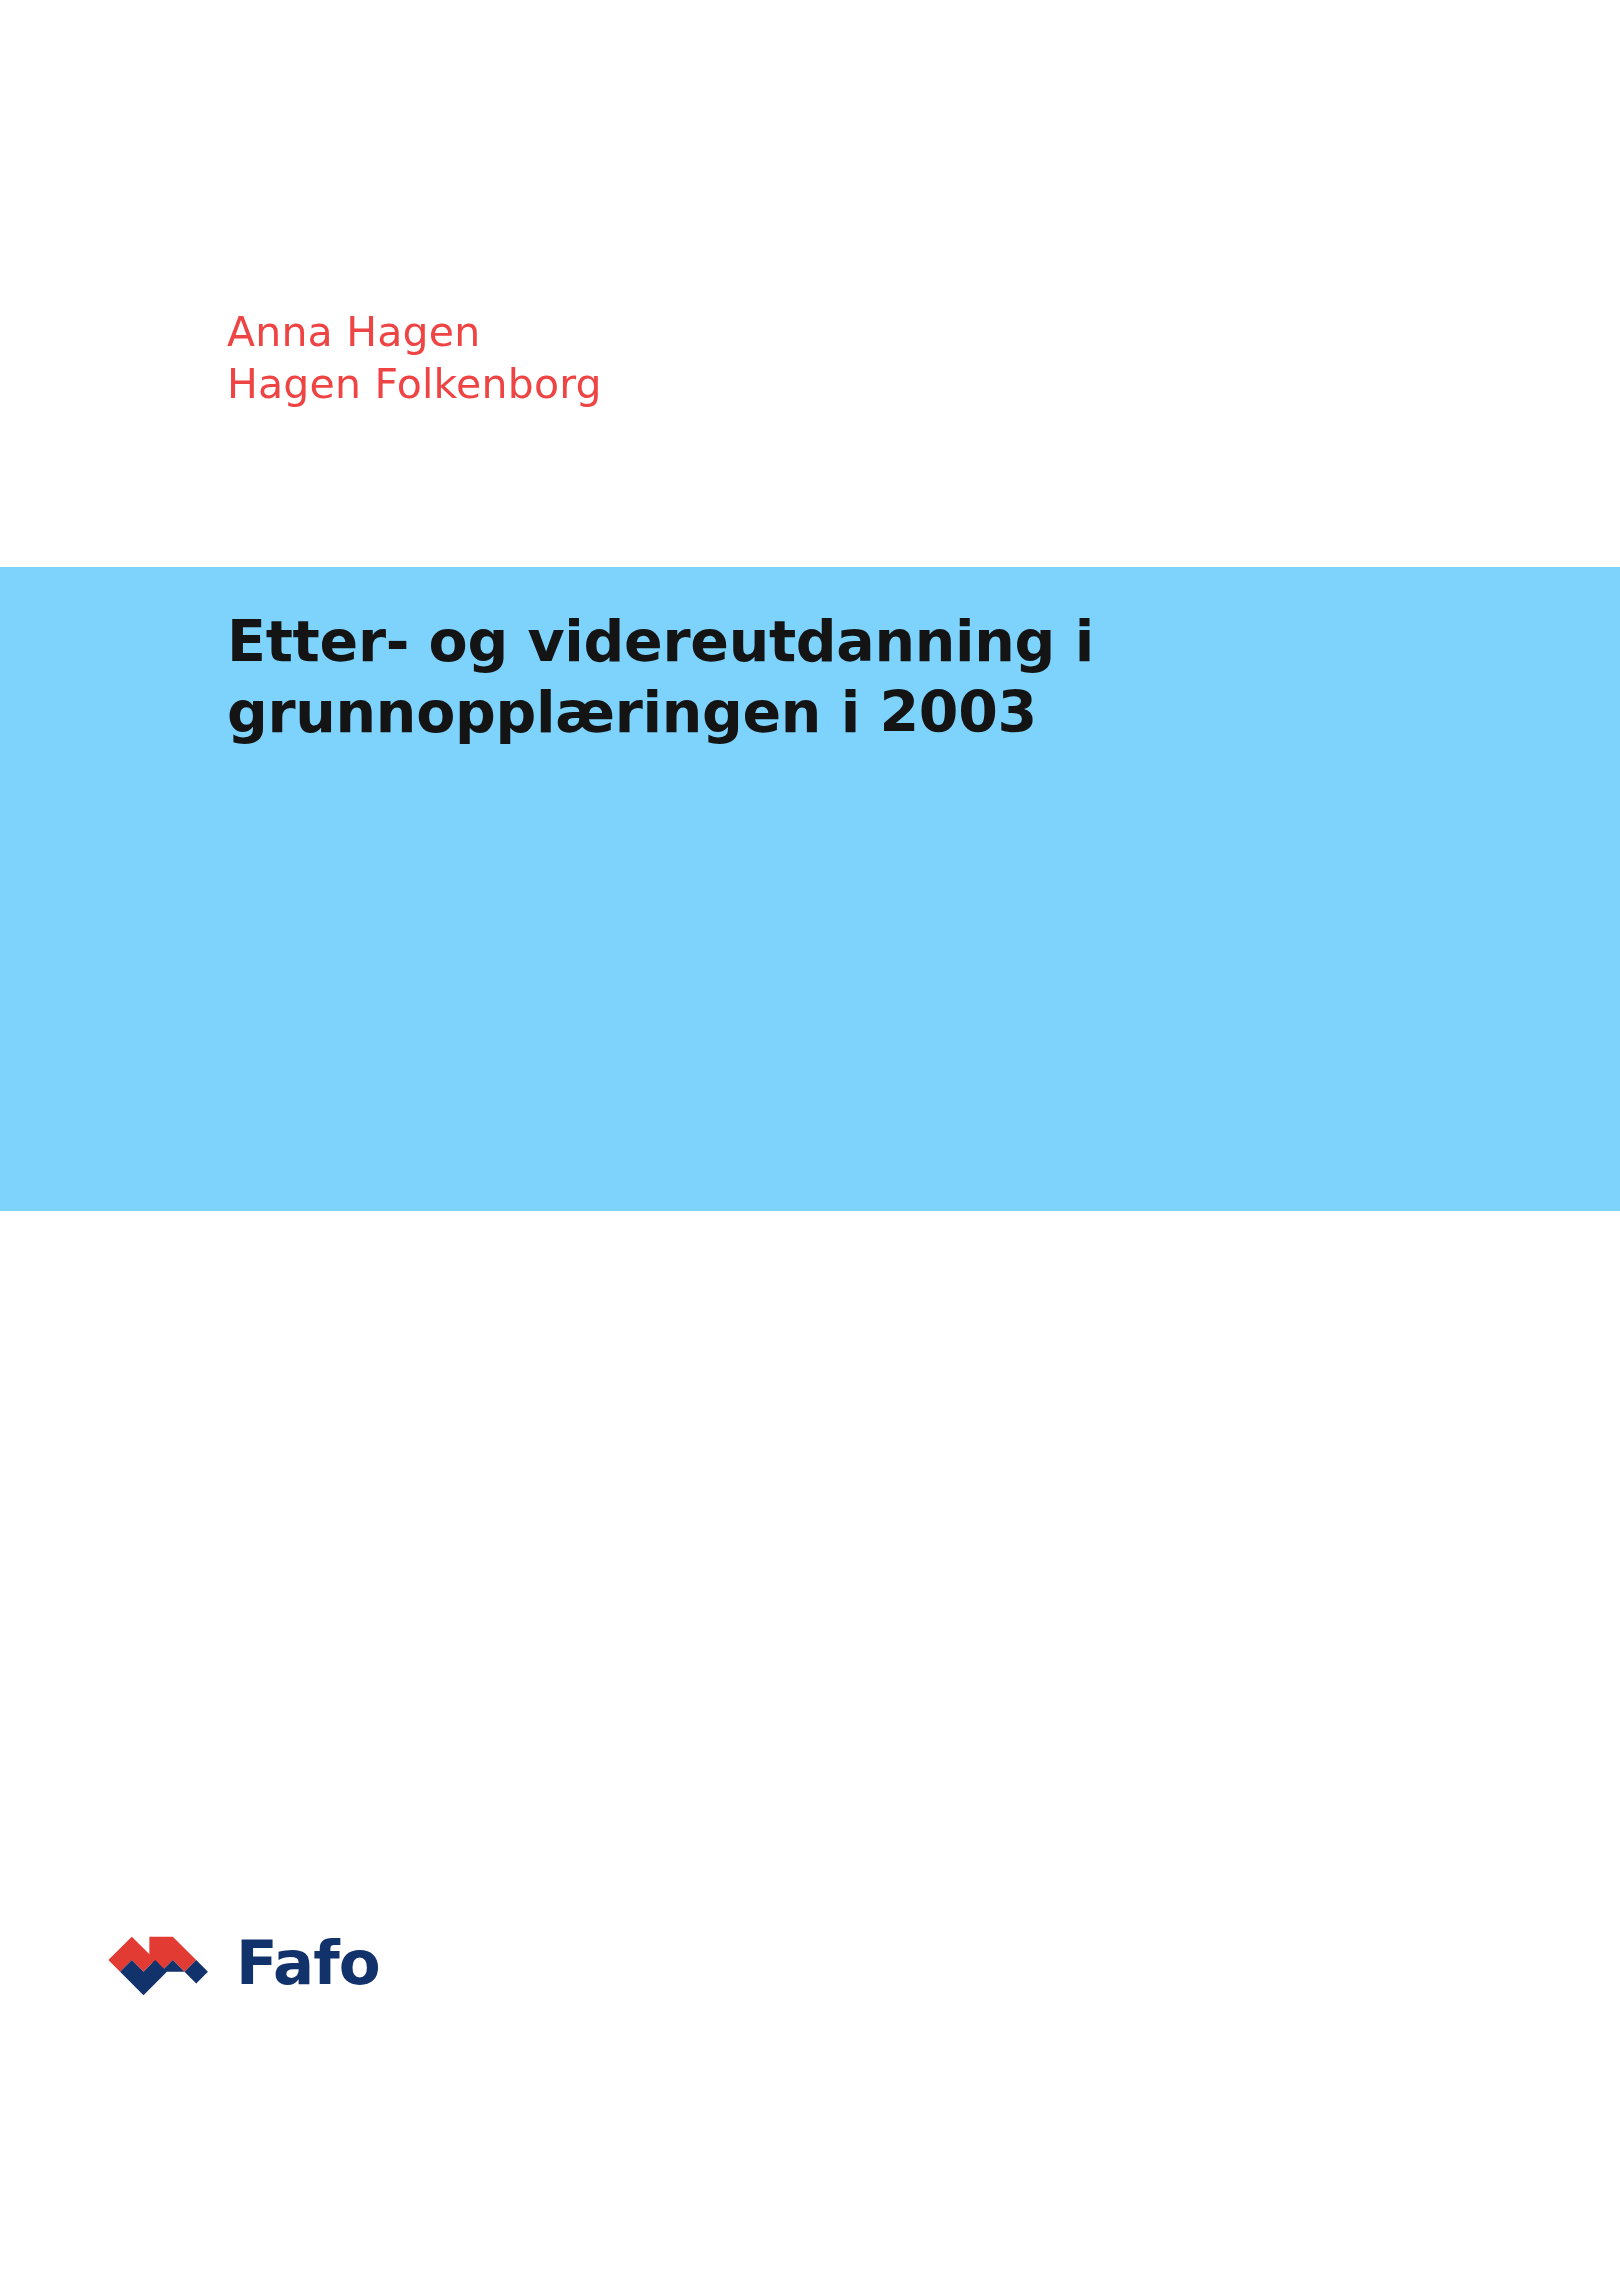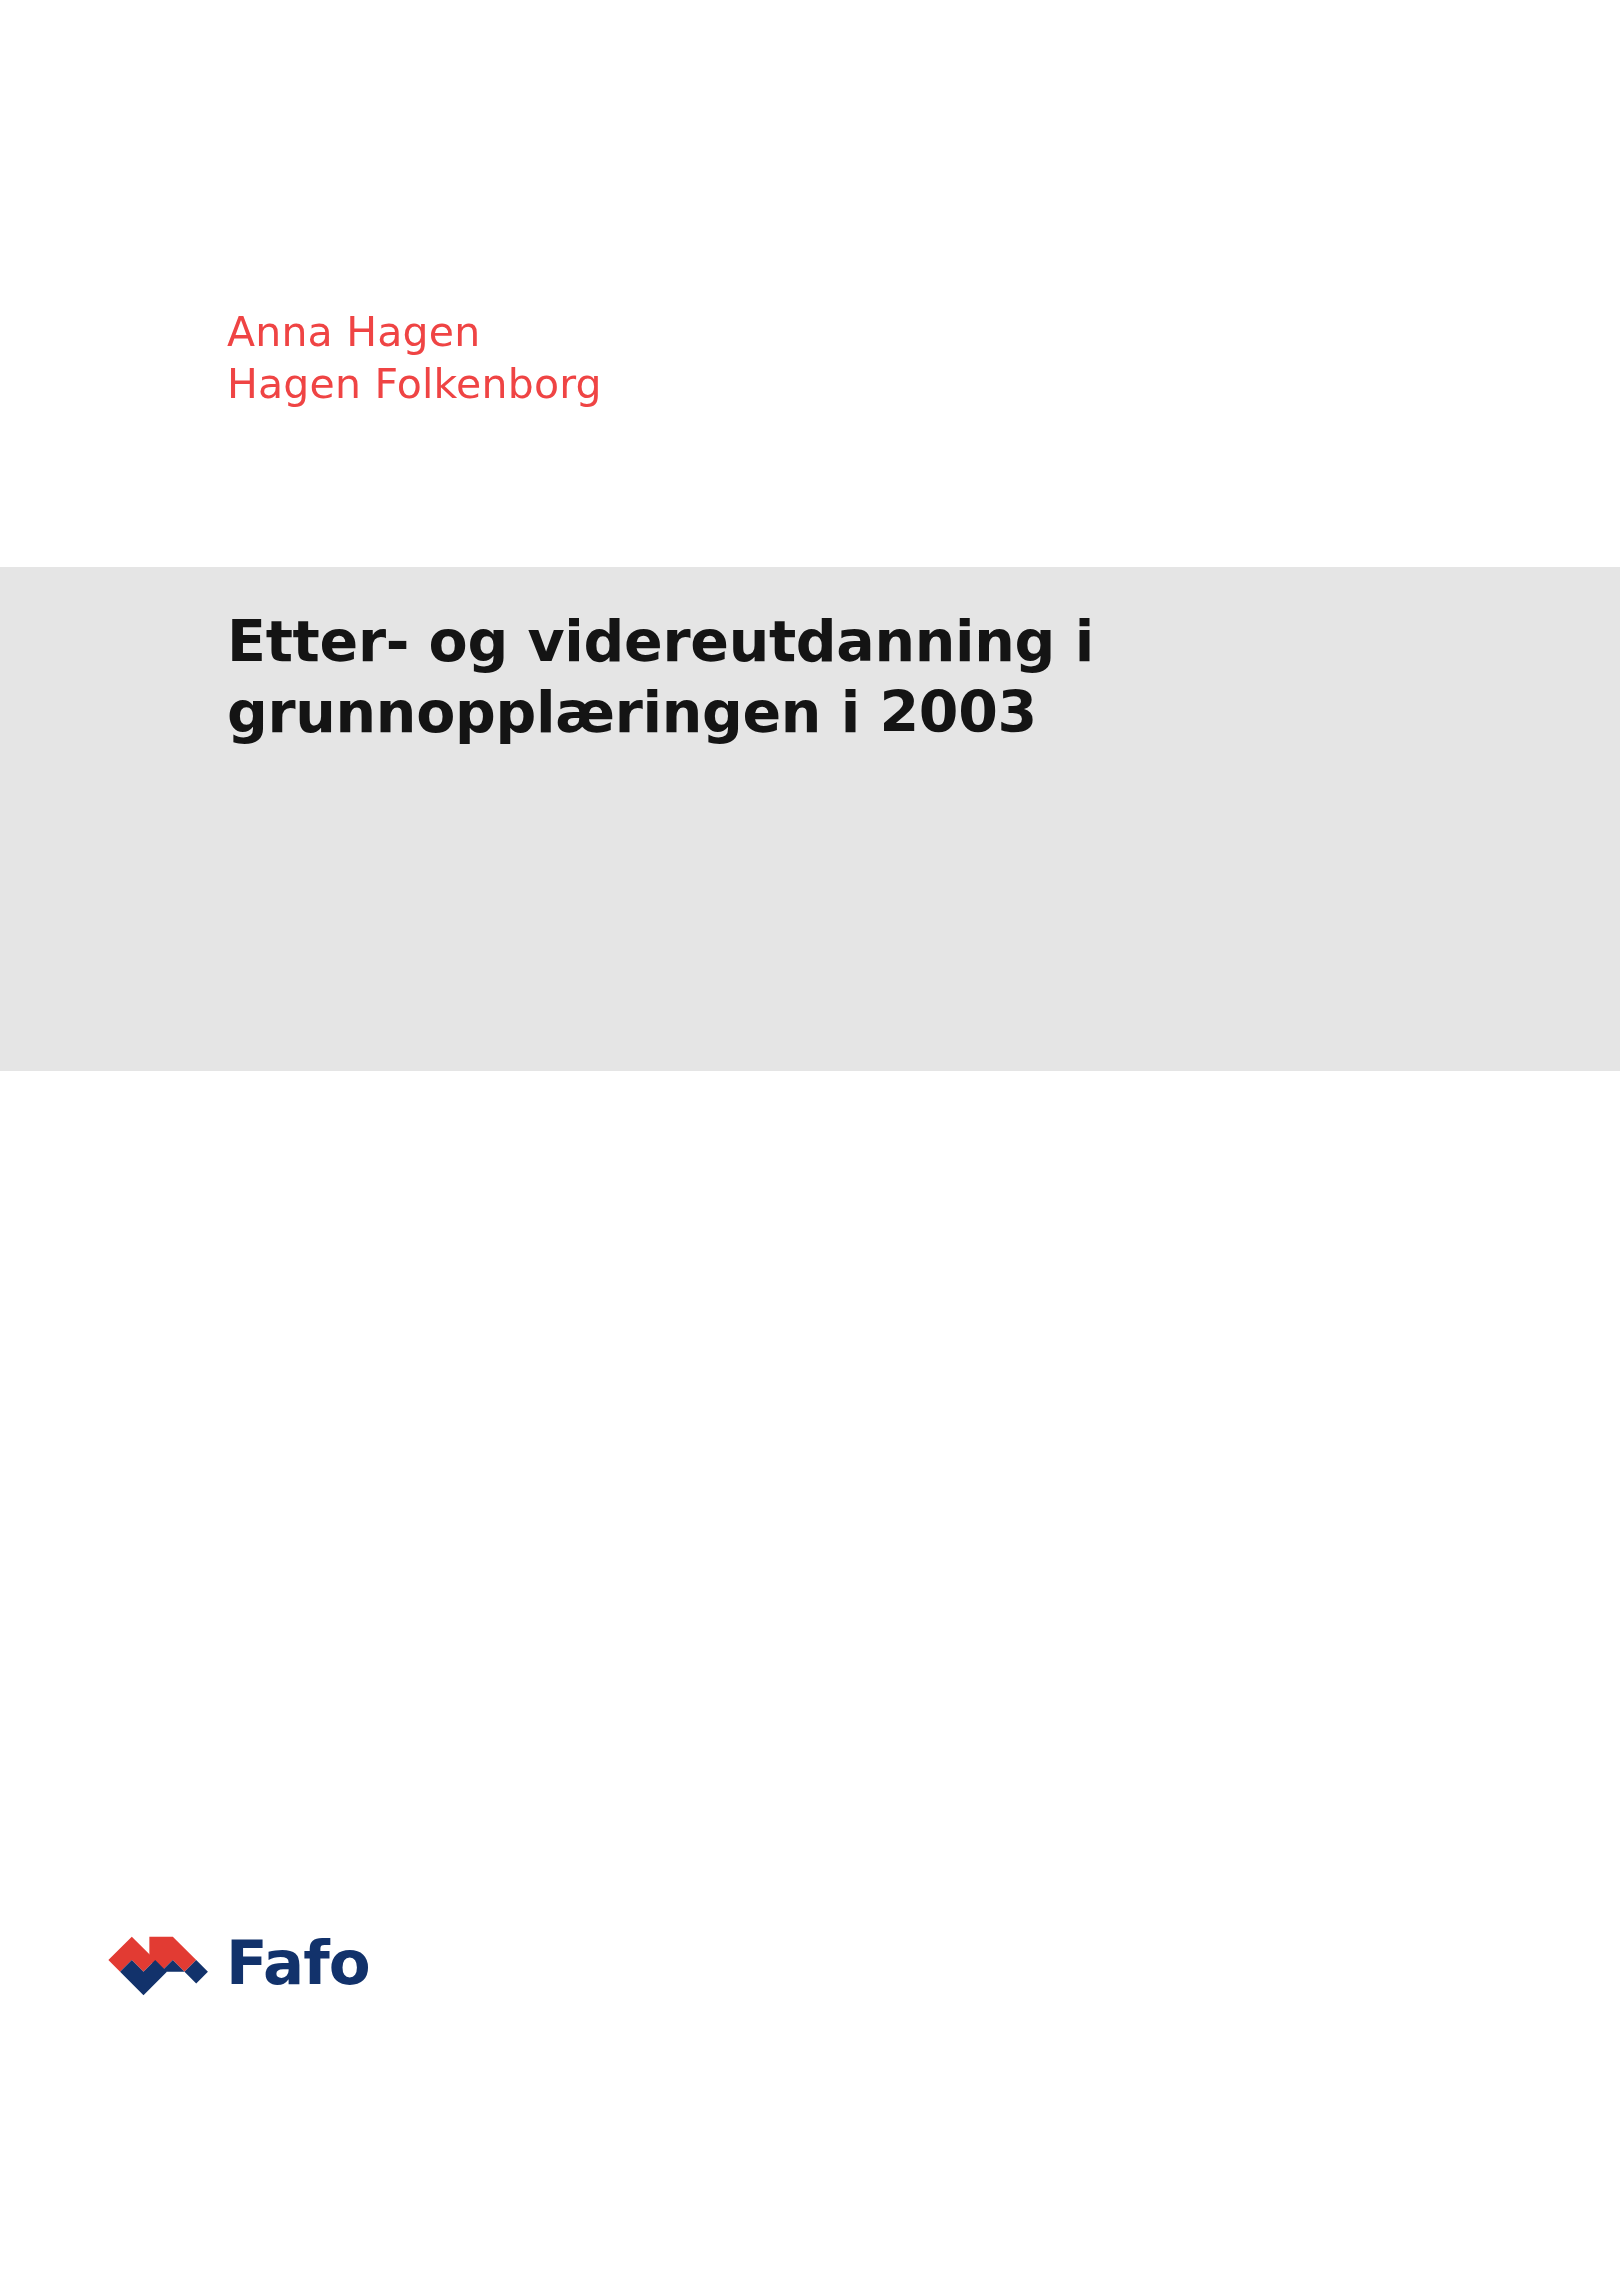--- a/index.html
+++ b/index.html
@@ -29,43 +29,43 @@
     font-weight: 400;
     letter-spacing: 0.2px;
   }
 
   
   .title-band {
     position: absolute;
     left: 0;
     top: 567px;
     width: 1620px;
-    height: 504px;
-    background: #e5e5e5;
+    height: 644px;
+    background: #7dd3fc;
   }
   .title-text {
     position: absolute;
     left: 227px;
     top: 39px;
     width: 1176px;
     font-size: 57px;
     font-weight: 700;
     line-height: 1.25;
     color: #141414;
     letter-spacing: -0.3px;
   }
 
   
   .logo {
     position: absolute;
     left: 106px;
     top: 1923px;
     display: flex;
     align-items: center;
-    gap: 4px;
+    gap: 14px;
   }
   .logo-mark {
     width: 116px;
     height: 82px;
     display: block;
   }
   .logo-word {
     font-size: 61px;
     font-weight: 700;
     color: #12326b;

